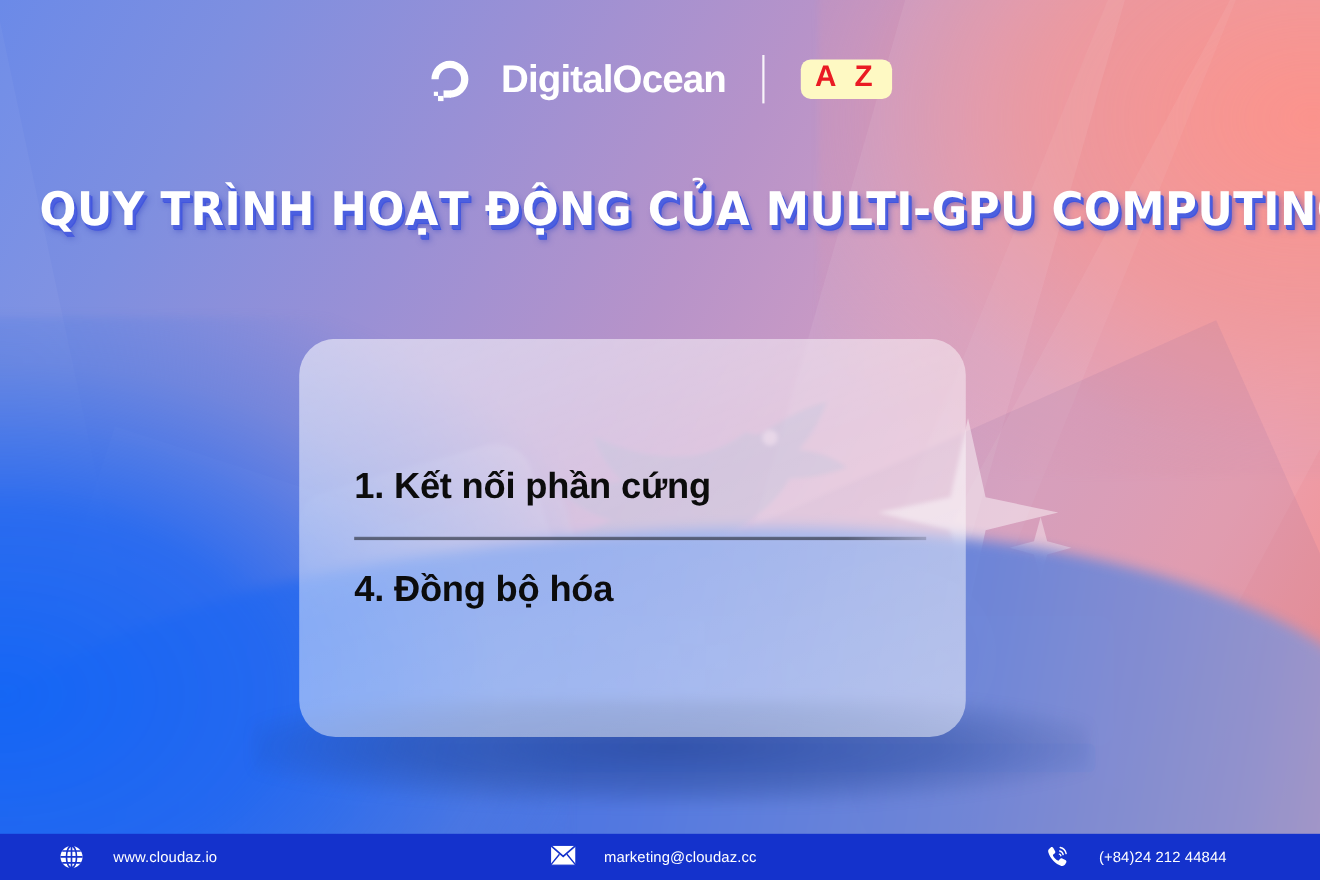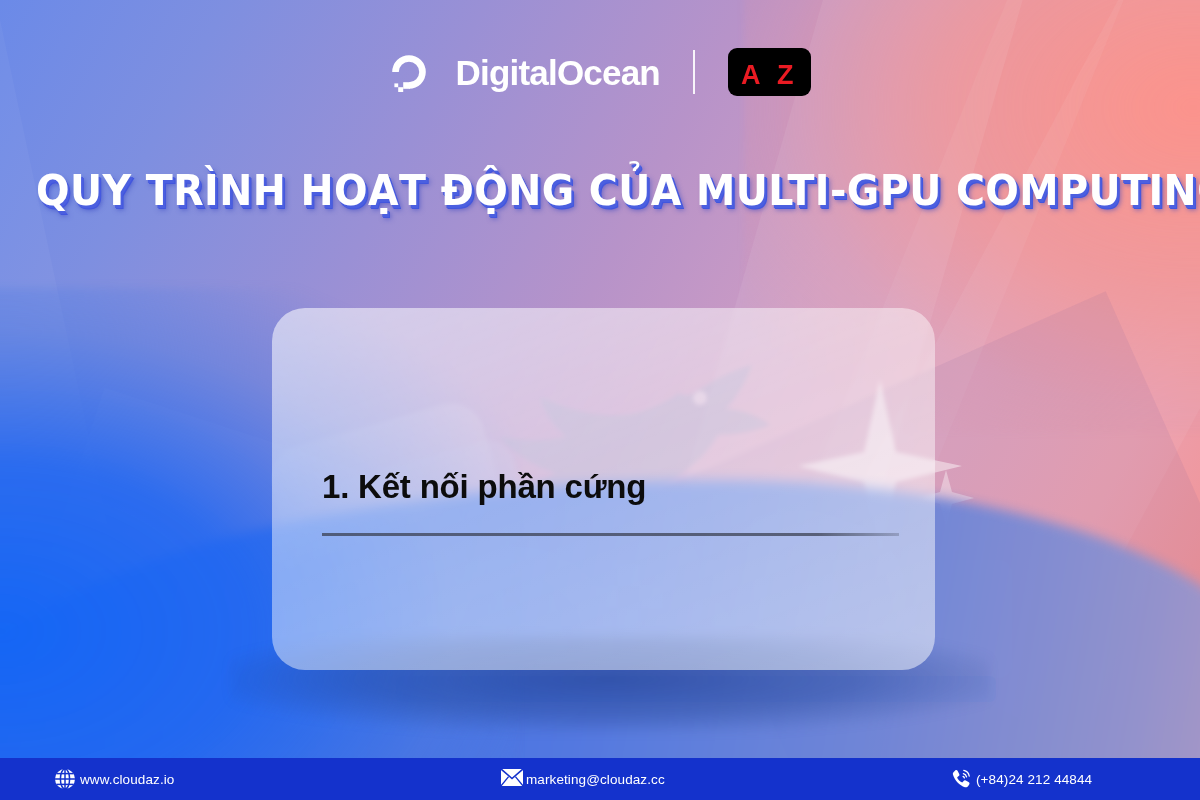--- a/index.html
+++ b/index.html
@@ -73,21 +73,21 @@
   .do-name {
     color:#fff; font-size:35px; font-weight:700; letter-spacing:-.8px;
     line-height:1; white-space:nowrap;
   }
   .logo-sep { width:2px; height:44px; background:rgba(255,255,255,.9); margin:0 17px; }
   .cloud-word {
     color:#fff; font-size:25px; font-weight:400; letter-spacing:7.5px;
     line-height:1; white-space:nowrap; margin-right:13px;
   }
   .az-badge {
-    background:#000000; border-radius:9px; padding:12px 13px 5px;
+    background:#fef9c3; border-radius:9px; padding:0 13px 5px;
     color:#ea1b23; font-size:27px; font-weight:700; letter-spacing:5px;
     line-height:1.12; white-space:nowrap;
   }
 
   
   #title {
     position:absolute; left:0; right:0; top:162px; height:58px;
     text-align:center; white-space:nowrap;
     color:#fff;
     font-family:"DejaVu Sans", sans-serif;
@@ -95,21 +95,21 @@
     line-height:58px;
     transform:scaleX(.94);
     text-shadow:
       2px 3px 0 #4b5fe0,
       3px 4px 0 #4256de,
       4px 5px 6px rgba(50,64,190,.55);
   }
 
   
   #card {
-    position:absolute; left:272px; top:308px; width:663px; height:362px;
+    position:absolute; left:272px; top:308px; width:606px; height:362px;
     border-radius:33px;
     background:linear-gradient(160deg, rgba(255,255,255,.56) 0%, rgba(255,255,255,.44) 45%, rgba(255,255,255,.5) 100%);
     backdrop-filter:blur(2px);
     padding:0 28px;
     display:flex; flex-direction:column; justify-content:center;
   }
   .step {
     height:90px; display:flex; align-items:center;
     padding-left:22px;
   }
@@ -122,21 +122,21 @@
     height:1px; margin:0 8px 0 22px;
     background:linear-gradient(90deg, rgba(55,60,75,.72) 0%, rgba(55,60,75,.72) 86%, rgba(55,60,75,.25) 100%);
   }
 
   
   #footer {
     position:absolute; left:0; right:0; bottom:0; height:42px;
     background:#1432cc;
     display:flex; align-items:center;
   }
-  .foot-item { display:flex; align-items:center; gap:4px; }
+  .foot-item { display:flex; align-items:center; gap:27px; }
   .foot-item.web   { width:40%; padding-left:54px; }
   .foot-item.mail  { width:38%; padding-left:20px; }
   .foot-item.phone { width:22%; padding-left:14px; }
   .foot-text { color:#fff; font-size:13.5px; font-weight:400; letter-spacing:.1px; white-space:nowrap; }
   .foot-ico { width:22px; height:22px; flex:none; display:block; }
 </style>
 </head>
 <body>
 
 <div id="bg">
@@ -220,20 +220,23 @@
 <div id="card">
   <div class="step">
     <span class="step-text">1. Kết nối phần cứng</span>
   </div>
   <div class="divider"></div>
 
   <div class="divider"></div>
 
   <div class="divider"></div>
 
+  <div class="step">
+    <span class="step-text">4. Đồng bộ hóa</span>
+  </div>
 </div>
 
 <div id="footer">
 
   <div class="foot-item web">
     <span class="foot-ico">
       <svg width="22" height="22" viewBox="0 0 22 22">
         <circle cx="11" cy="11" r="10" fill="#ffffff"></circle>
         <g stroke="#1432cc" stroke-width="1.5" fill="none">
           <ellipse cx="11" cy="11" rx="4.6" ry="10"></ellipse>

